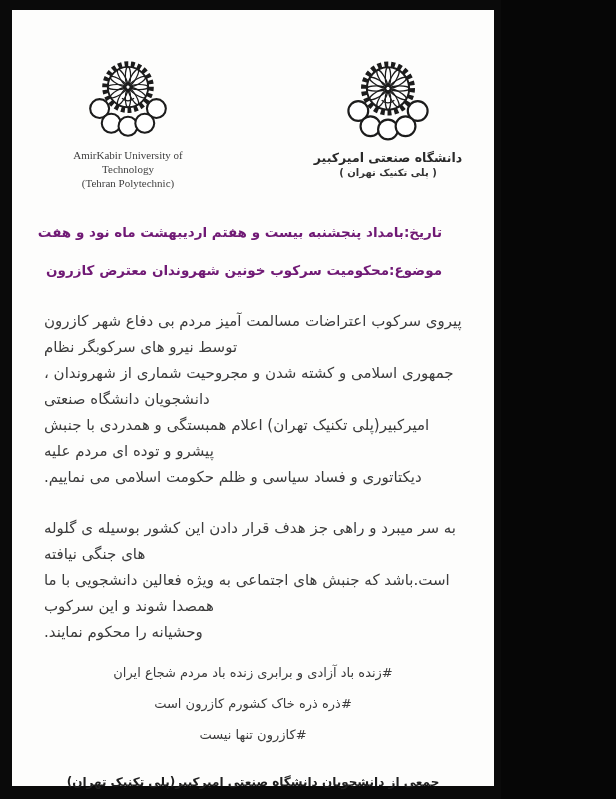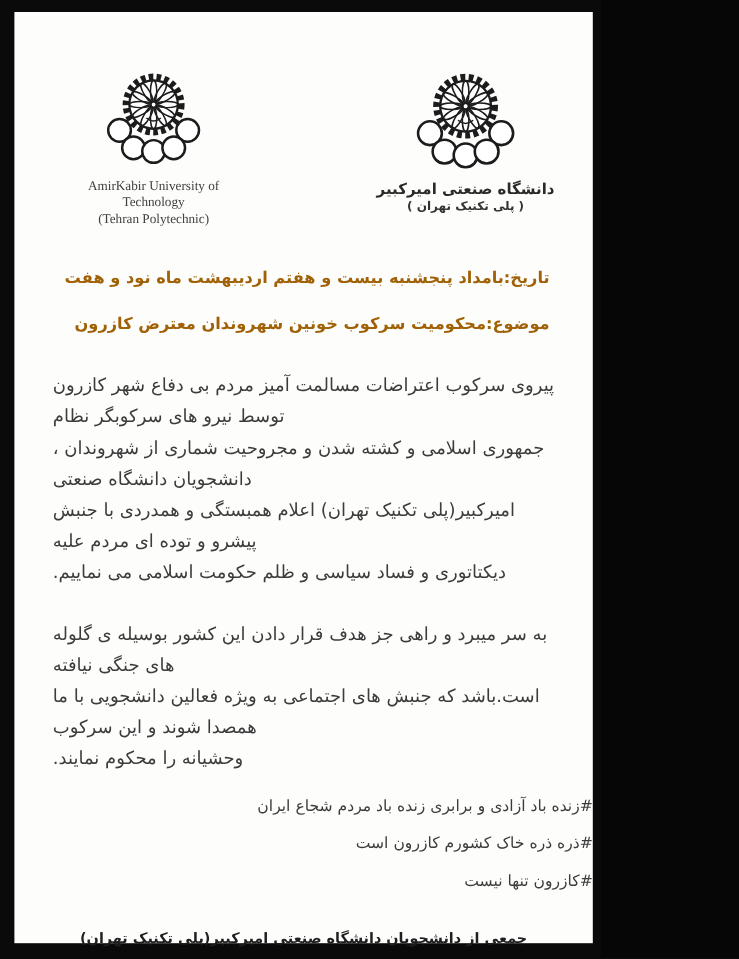--- a/index.html
+++ b/index.html
@@ -51,40 +51,40 @@
     direction: rtl;
     font-size: 10px;
     font-weight: bold;
     color: #333333;
     line-height: 14px;
   }
   
   .date-block {
     direction: rtl;
     text-align: right;
-    padding: 34px 36px 0 0;
+    padding: 34px 52px 0 0;
     font-size: 13.5px;
     font-weight: bold;
-    color: #a16207;
+    color: #701a75;
   }
   .date-line   { margin-bottom: 22px; }
   .subject-line{ }
   .para {
     direction: rtl;
     text-align: left;
     font-size: 15px;
     line-height: 26px;
     color: #3c3c3c;
     padding: 0 32px;
   }
   .para-1 { margin-top: 30px; }
   .para-2 { margin-top: 25px; }
   .hashtags {
     direction: rtl;
-    text-align: right;
+    text-align: center;
     margin-top: 12px;
     font-size: 13px;
     line-height: 31px;
     color: #3c3c3c;
   }
   .signature {
     direction: rtl;
     text-align: center;
     margin-top: 25px;
     font-size: 12px;

